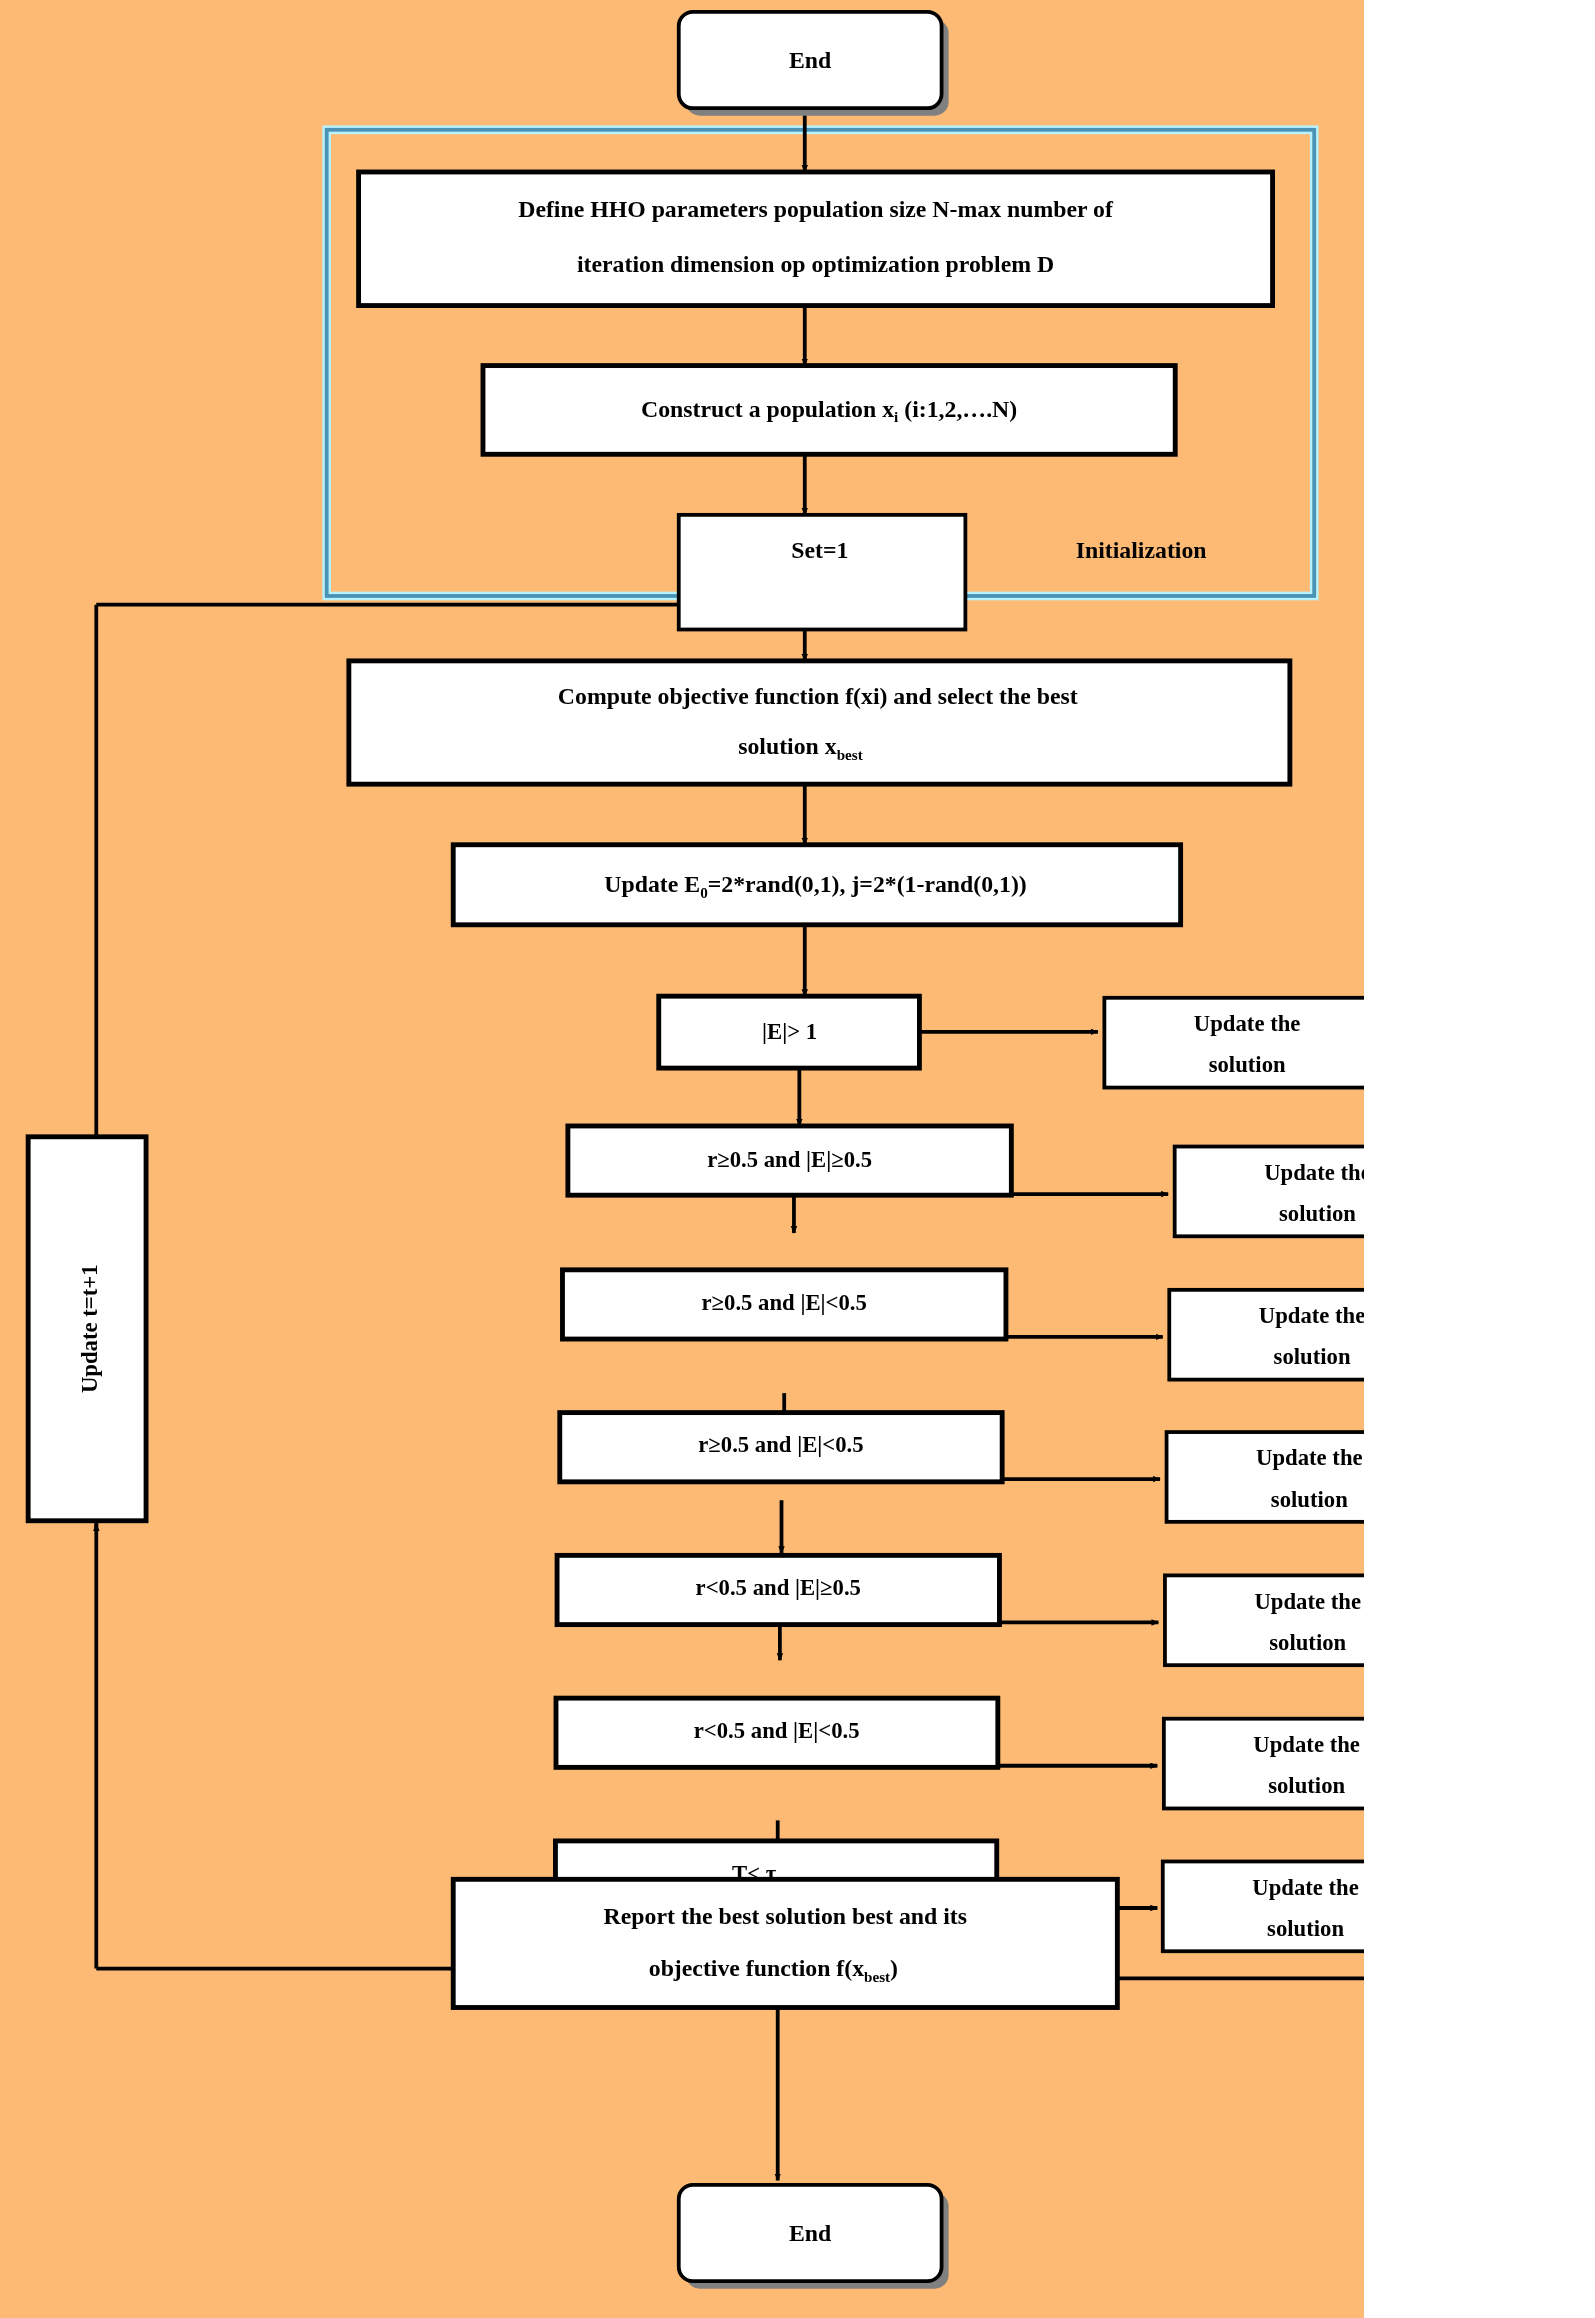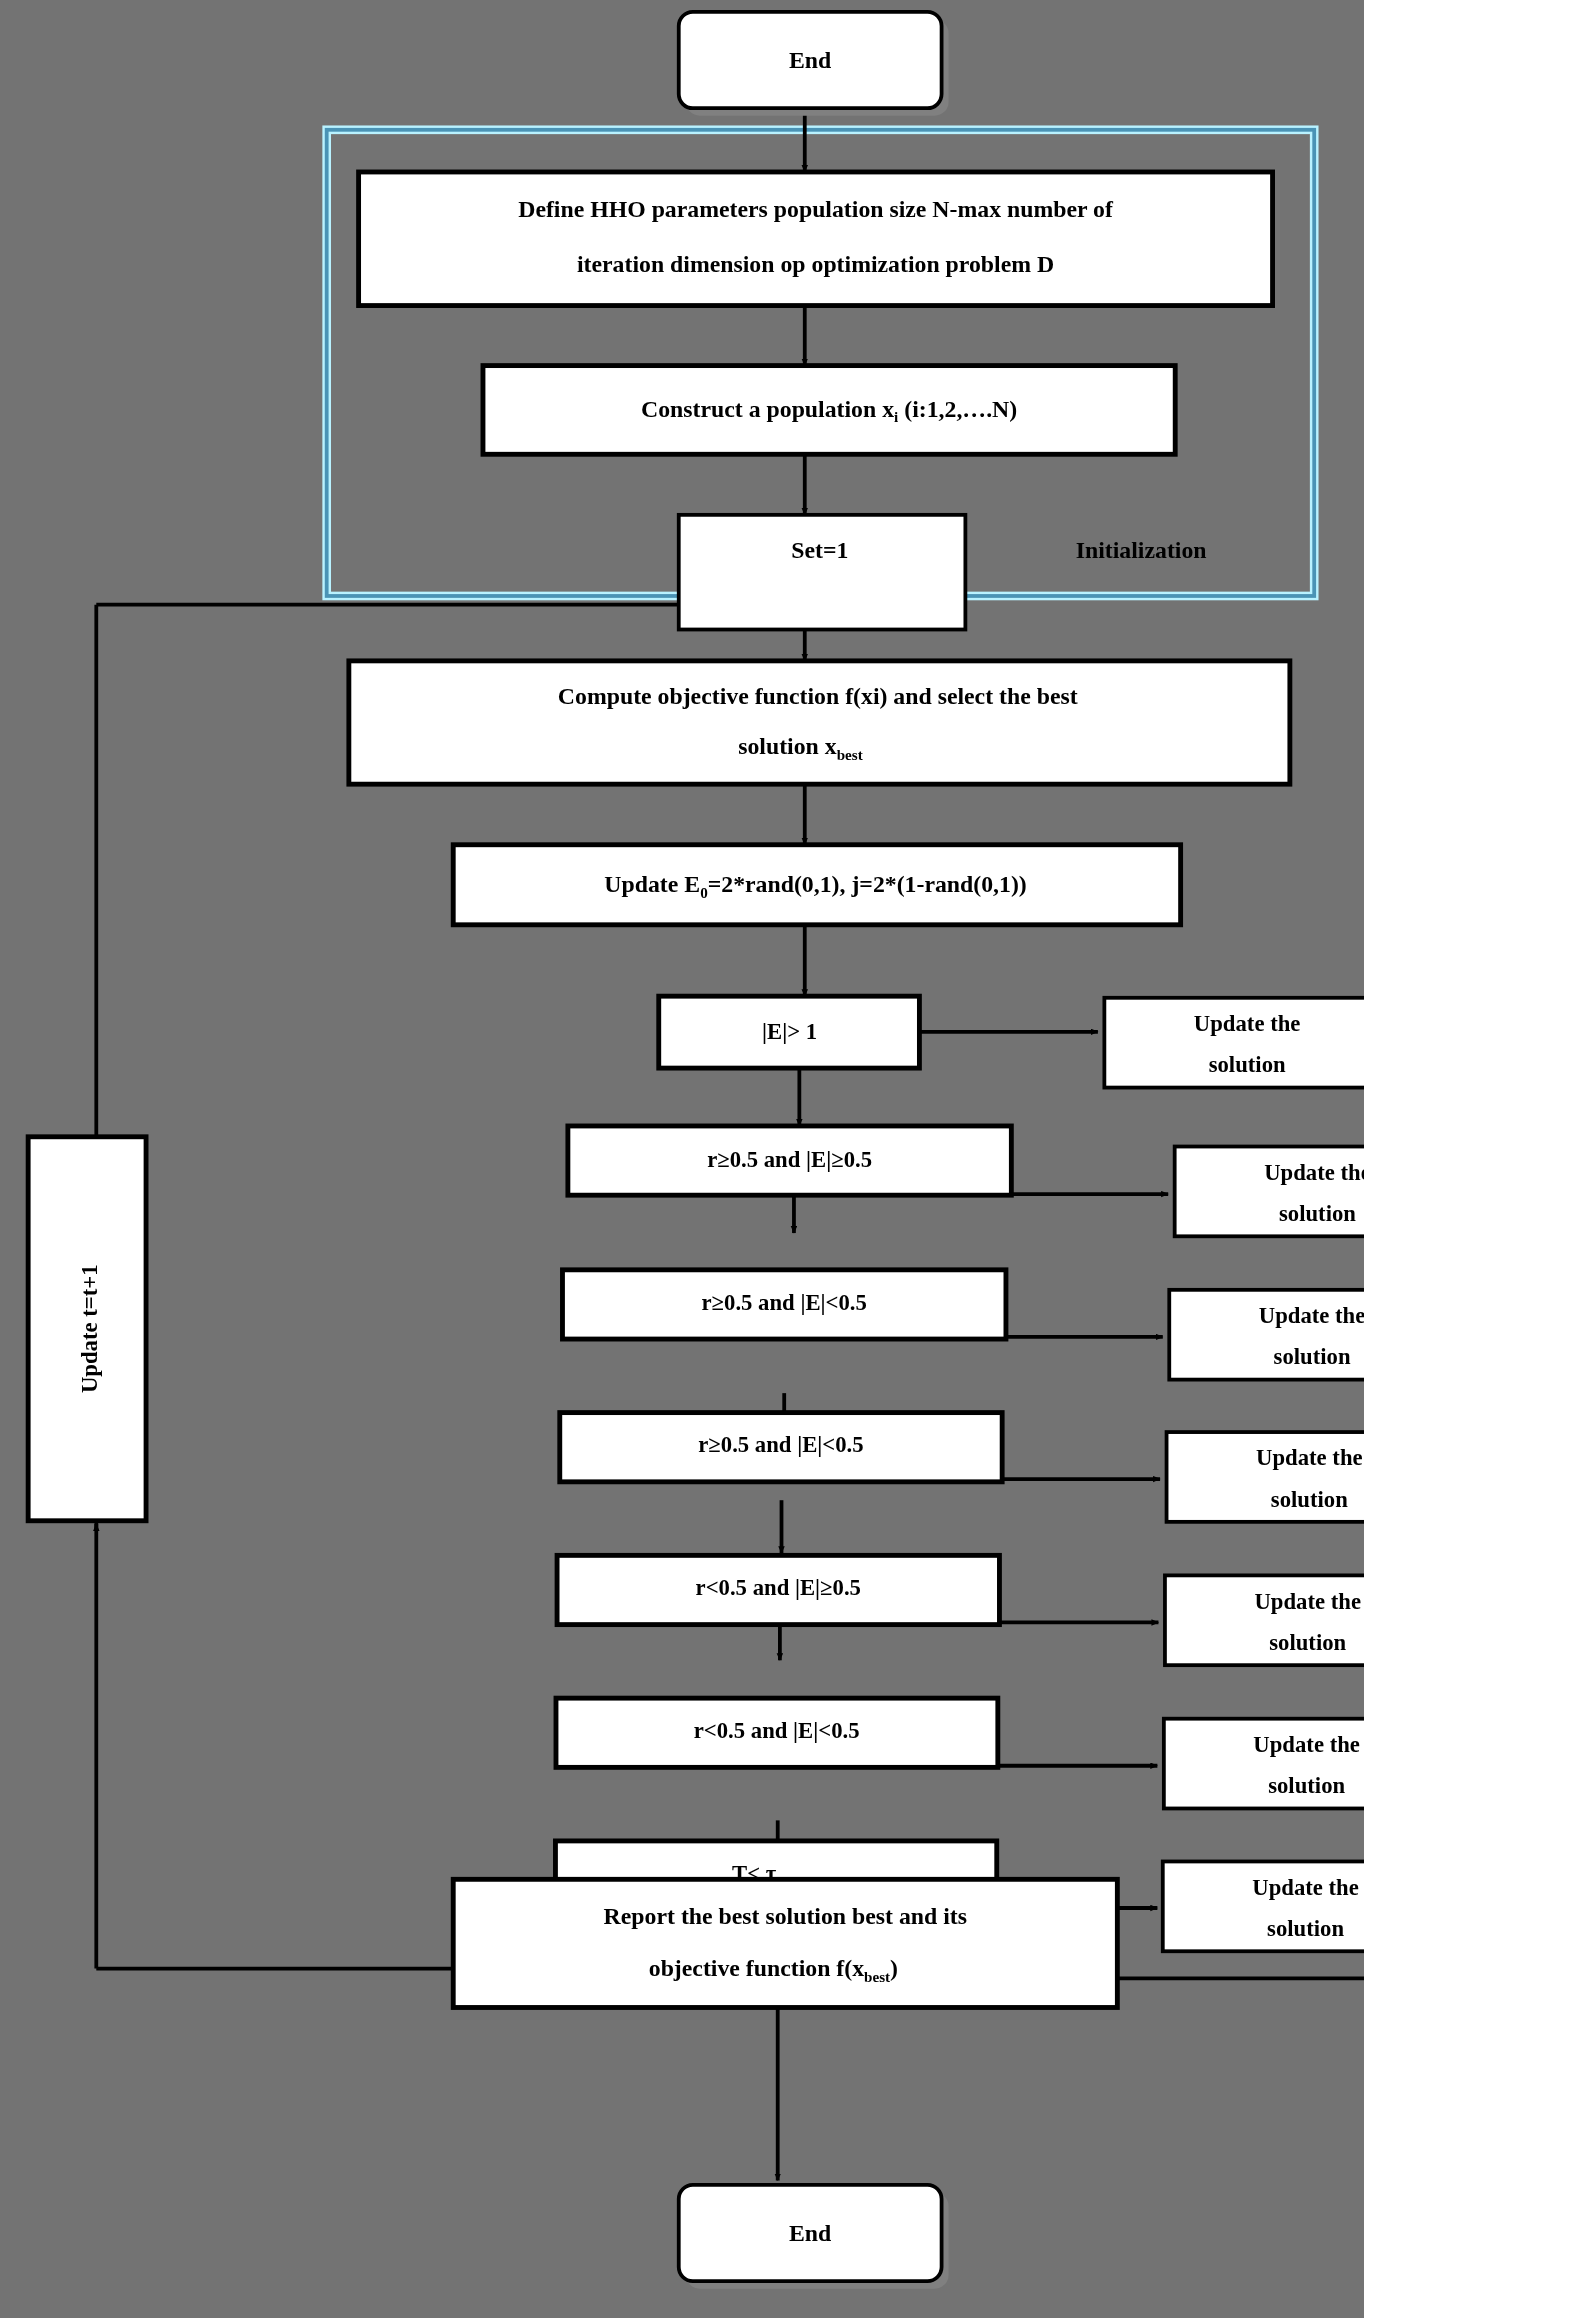--- a/index.html
+++ b/index.html
@@ -1,17 +1,17 @@
 <!DOCTYPE html>
 <html style="font-size:8.7px"><head>
 <meta charset="utf-8">
 <style>
   html,body{margin:0;padding:0;background:#ffffff;}
   body{width:1596px;height:2319px;font-family:"Liberation Serif",serif;}
-  #root{position:relative;width:1364px;height:2319px;overflow:hidden;background:#737373;}
+  #root{position:relative;width:1364px;height:2319px;overflow:hidden;background:#fdba74;}
   svg{position:absolute;left:0;top:0;width:1596px;height:2319px;}
   .nodeTxt{font-family:"Liberation Serif",serif;fill:#000;font-size:44px;text-anchor:middle;dominant-baseline:middle;font-weight:600;}
   .nodeTxtSm{font-size:42px;}
   .sub{font-size:28px;}
 </style>
 </head>
 <body>
 
 <div id="root">
 <svg viewBox="0 0 2951 4288" xmlns="http://www.w3.org/2000/svg">

